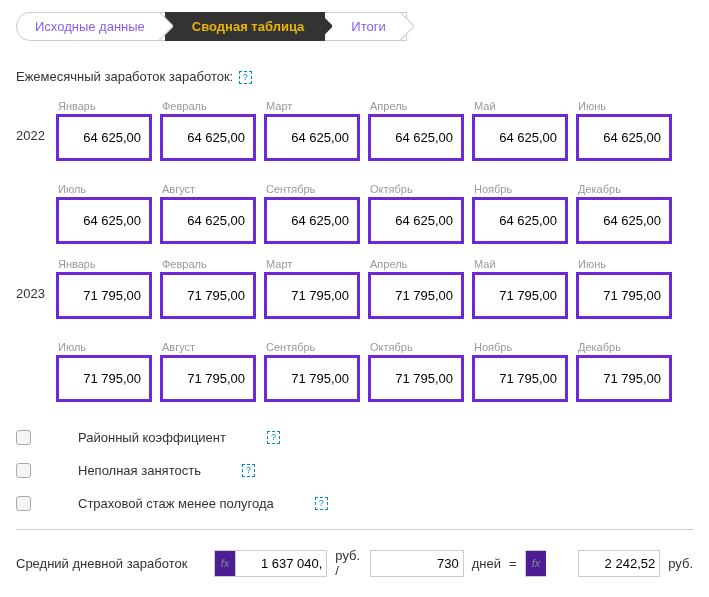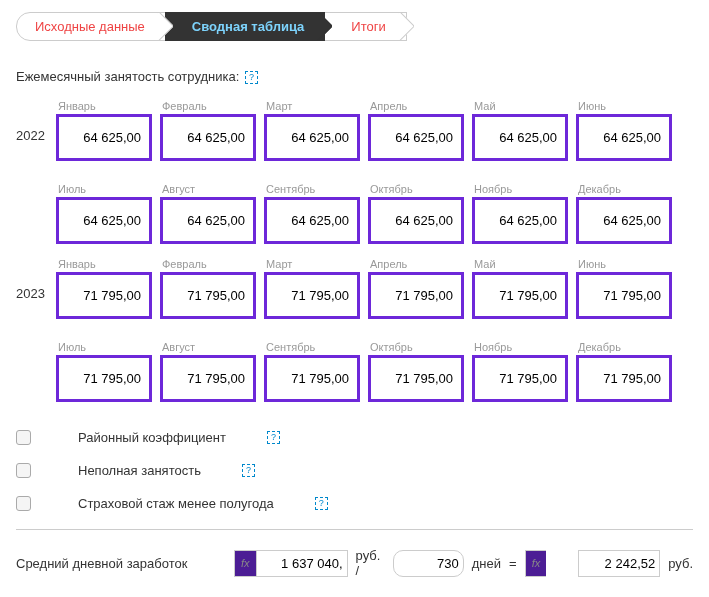--- a/index.html
+++ b/index.html
@@ -17,32 +17,32 @@
     }
     .tabs {
       display: flex;
       margin-bottom: 28px;
     }
     .tab {
       position: relative;
       padding: 6px 20px 6px 26px;
       border: 1px solid #ccc;
       background: #fff;
-      color: #ef4444;
+      color: #8b5cf6;
       cursor: pointer;
       font-size: 13px;
       margin-right: -1px;
     }
     .tab:first-child {
       border-radius: 14px 0 0 14px;
       padding-left: 18px;
     }
     .tab.active {
       background: #333;
-      color: #7dd3fc;
+      color: #eab308;
       border-color: #333;
       font-weight: bold;
       z-index: 2;
     }
     .tab-arrow {
       position: absolute;
       right: -8px;
       top: 0;
       bottom: 0;
       width: 16px;
@@ -163,21 +163,21 @@
       align-items: center;
     }
     .fx-input {
       border: 1px solid #ccc;
       padding: 5px 4px;
       font-size: 13px;
       text-align: right;
       font-family: Arial, sans-serif;
     }
     .fx-input.w1 { width: 92px; }
-    .fx-input.w2 { width: 71px; border-radius: 10px; }
+    .fx-input.w2 { width: 94px; }
     .fx-input.w3 { width: 82px; margin-left: 32px; }
     .checkboxes-section {
       margin-top: 28px;
     }
   </style>
 </head>
 <body>
 
 <div class="tabs">
   <div class="tab">
@@ -188,21 +188,21 @@
     <span>Сводная таблица</span>
     <span class="tab-arrow"></span>
   </div>
   <div class="tab">
     <span>Итоги</span>
     <span class="tab-arrow"></span>
   </div>
 </div>
 
 <div class="section-title">
-  <span>Ежемесячный занятость сотрудника:</span>
+  <span>Ежемесячный заработок заработок:</span>
   <span class="help-icon">?</span>
 </div>
 
 <div class="year-block">
   <div class="year-label">2022</div>
   <div class="months-grid">
     <div class="months-row">
       <div class="month-cell"><div class="month-label">Январь</div><input class="month-input" value="64 625,00" style=""></div>
       <div class="month-cell"><div class="month-label">Февраль</div><input class="month-input" value="64 625,00" style=""></div>
       <div class="month-cell"><div class="month-label">Март</div><input class="month-input" value="64 625,00" style=""></div>

